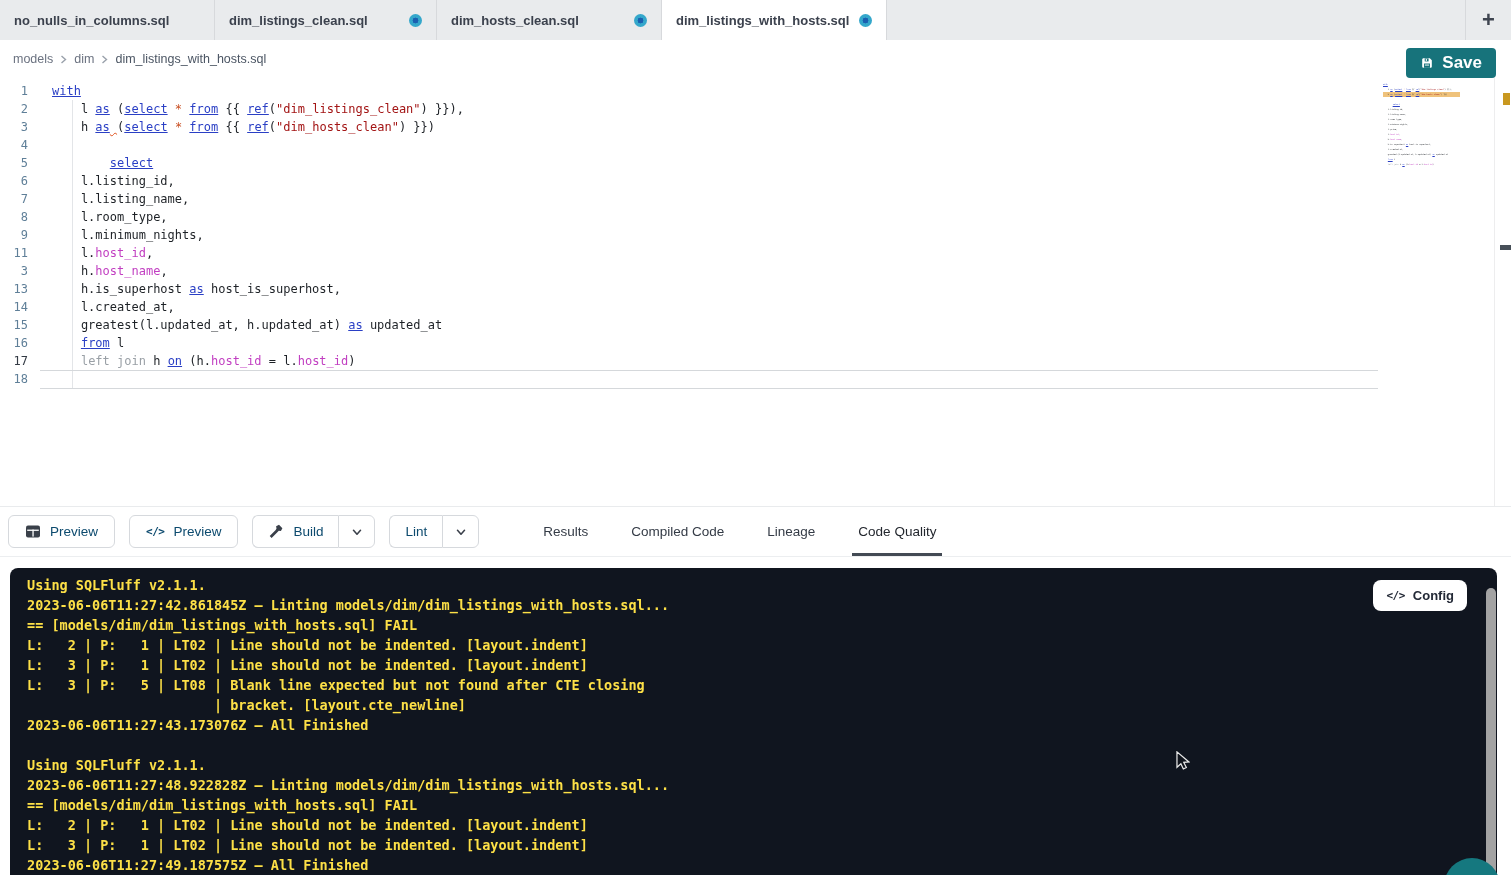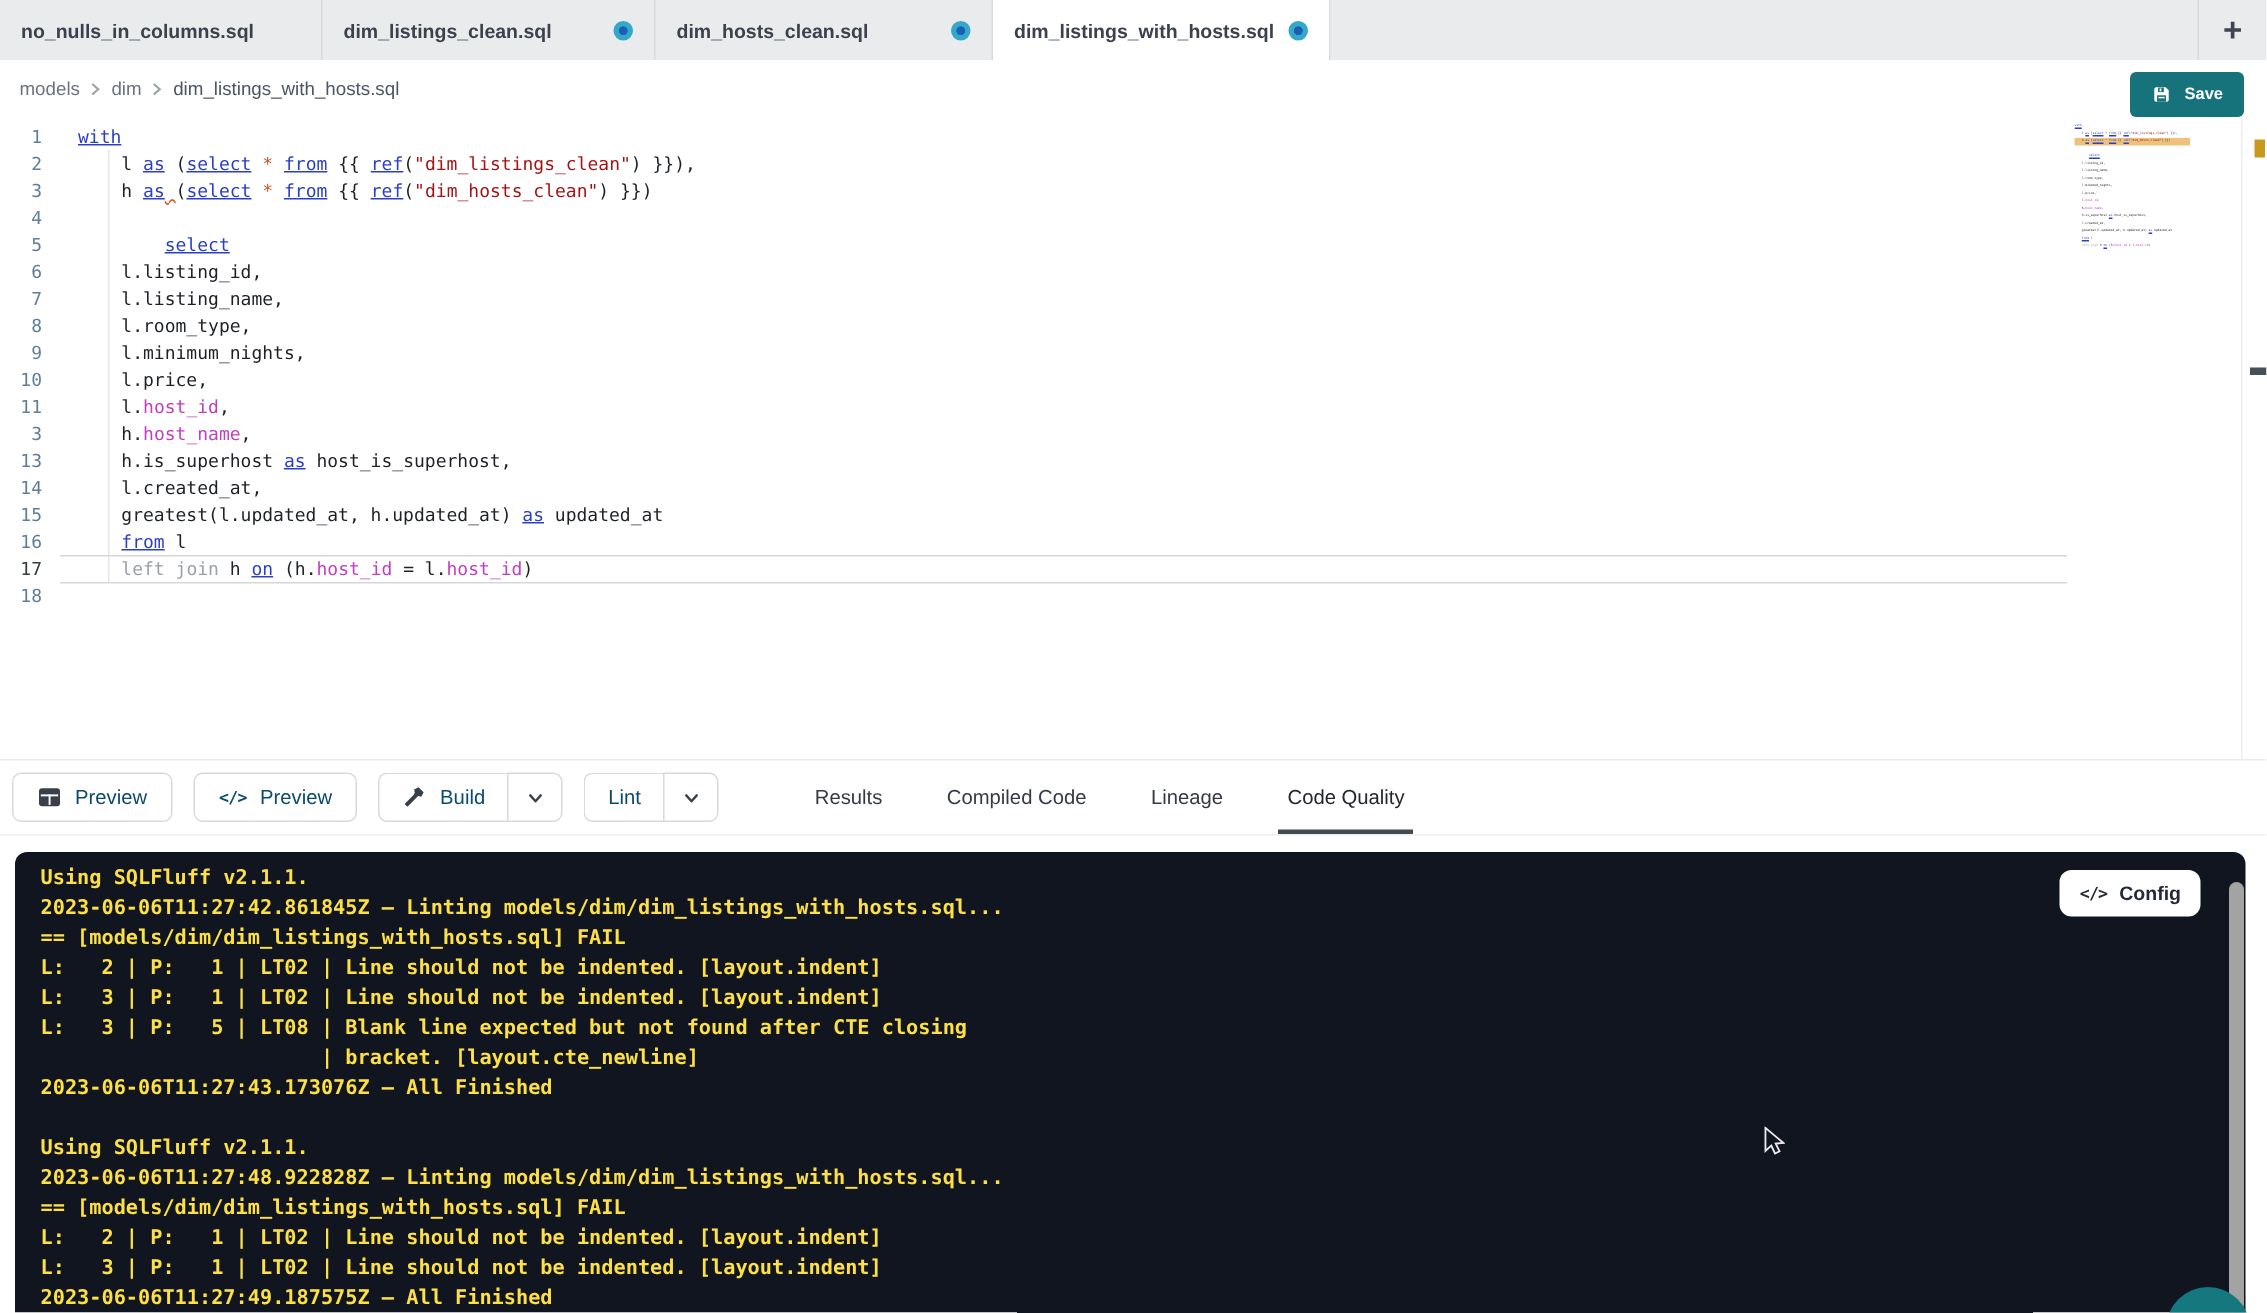--- a/index.html
+++ b/index.html
@@ -16,21 +16,21 @@
   .tab.active { background:#ffffff; }
   .dot { width:13px; height:13px; border-radius:50%; margin-left:auto; flex:0 0 13px;
          background:radial-gradient(circle at 50% 50%, #1a5fb0 0 30%, #34a7cb 34% 100%); }
   .tabbar-right { margin-left:auto; width:46px; display:flex; align-items:center; justify-content:center; border-left:1px solid #d7d9dc; font-size:22px; font-weight:bold; color:#3f4550; cursor:pointer; }
 
   
   .crumbbar { position:absolute; left:0; top:40px; width:1511px; height:38px; background:#fff; display:flex; align-items:center; padding-left:13px; }
   .crumb { font-size:12.5px; color:#6b7280; }
   .crumb.last { color:#4b5563; }
   .crumb-sep { margin:0 6px; display:flex; align-items:center; }
-  .save-btn { position:absolute; right:15px; top:8px; height:30px; display:flex; align-items:center; gap:8px; padding:0 14px; background:#17737b; color:#fff; border:none; border-radius:4px; font-size:11px; font-weight:bold; cursor:pointer; }
+  .save-btn { position:absolute; right:15px; top:8px; height:30px; display:flex; align-items:center; gap:8px; padding:0 14px; background:#17737b; color:#fff; border:none; border-radius:4px; font-size:17px; font-weight:bold; cursor:pointer; }
 
   
   .editor { position:absolute; left:0; top:78px; width:1511px; height:428px; background:#fff; }
   #code-lines { padding-top:4px; }
   .code-row { display:flex; height:18px; }
   .gutter-num { flex:0 0 40px; width:40px; text-align:right; padding-right:12px; color:#5f7f98; font:12px/18px "DejaVu Sans Mono", monospace; }
   .gutter-num.cur { color:#333a44; }
   .code-line { white-space:pre; padding-left:12px; font:12px/18px "DejaVu Sans Mono", monospace; color:#1d2126; flex:1; }
   .tk-k { color:#2a3fc5;text-decoration:underline; }
   .tk-s { color:#a31515; }
@@ -154,24 +154,20 @@
         <div class="gutter-num">7</div>
         <div class="code-line"><span class="tk-p">    l.listing_name,</span></div>
       </div>
       <div class="code-row">
         <div class="gutter-num">8</div>
         <div class="code-line"><span class="tk-p">    l.room_type,</span></div>
       </div>
       <div class="code-row">
         <div class="gutter-num">9</div>
         <div class="code-line"><span class="tk-p">    l.minimum_nights,</span></div>
-      </div>
-      <div class="code-row">
-        <div class="gutter-num">10</div>
-        <div class="code-line"><span class="tk-p">    l.price,</span></div>
       </div>
       <div class="code-row">
         <div class="gutter-num">11</div>
         <div class="code-line"><span class="tk-p">    l.</span><span class="tk-m">host_id</span><span class="tk-p">,</span></div>
       </div>
       <div class="code-row">
         <div class="gutter-num">3</div>
         <div class="code-line"><span class="tk-p">    h.</span><span class="tk-m">host_name</span><span class="tk-p">,</span></div>
       </div>
       <div class="code-row">

